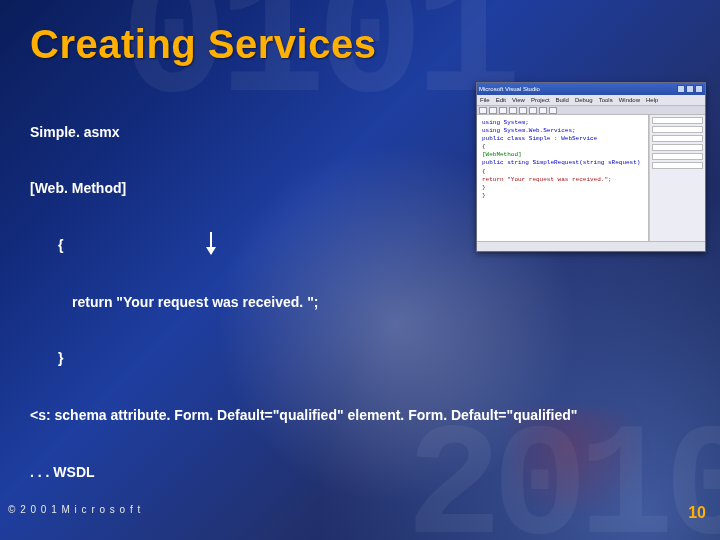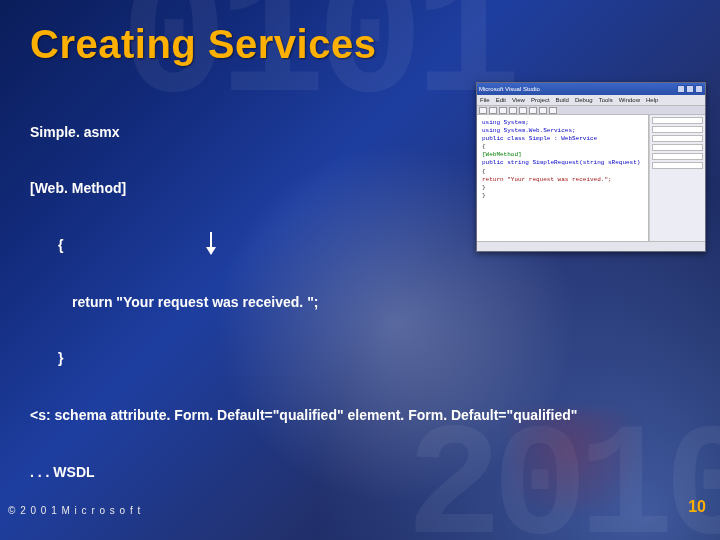--- a/index.html
+++ b/index.html
@@ -96,22 +96,22 @@
   .ide .body { display:flex; height: calc(100% - 42px); }
   .ide .editor { flex:1; background:#fff; padding:4px 5px; font-family: Consolas, "Courier New", monospace; font-size:6px; line-height:1.35; color:#333; overflow:hidden; border-right:1px solid #bbb;}
   .ide .editor .kw { color:#0000c8; }
   .ide .editor .str { color:#a31515; }
   .ide .editor .cm { color:#008000; }
   .ide .panel { width:56px; background:#ececf4; border-left:1px solid #ccc; padding:2px; }
   .ide .panel .ph { height:7px; background:#fff; border:1px solid #bbb; margin-bottom:2px; }
   .ide .status { height:10px; background:#e4e4ec; border-top:1px solid #bbb; }
 
   .footer {
-    position: absolute; left: 0; right: 0; bottom: 24px;
-    display: flex; justify-content: space-between; align-items: flex-end;
+    position: absolute; left: 0; right: 0; bottom: 18px;
+    display: flex; justify-content: space-between; align-items: flex-start;
     padding: 0 14px 0 8px;
     font-size: 10px;
     color: #e8e8e8;
   }
   .footer .copy { letter-spacing: 1px; }
   .footer .pg { color:#ffb000; font-weight:700; font-size:16px; }
 </style>
 </head>
 <body>
 

